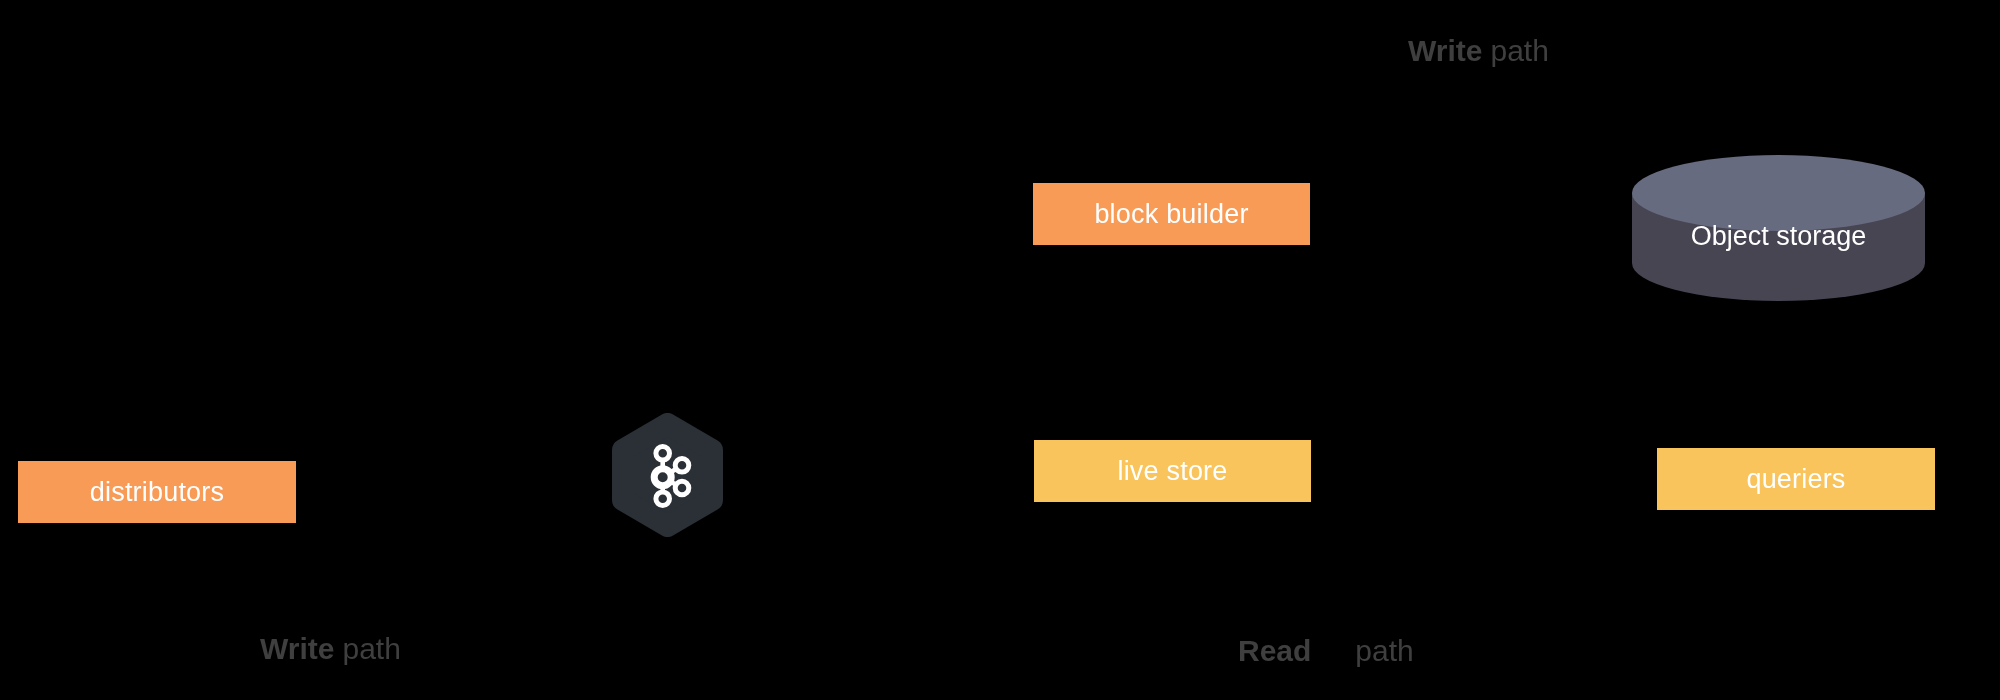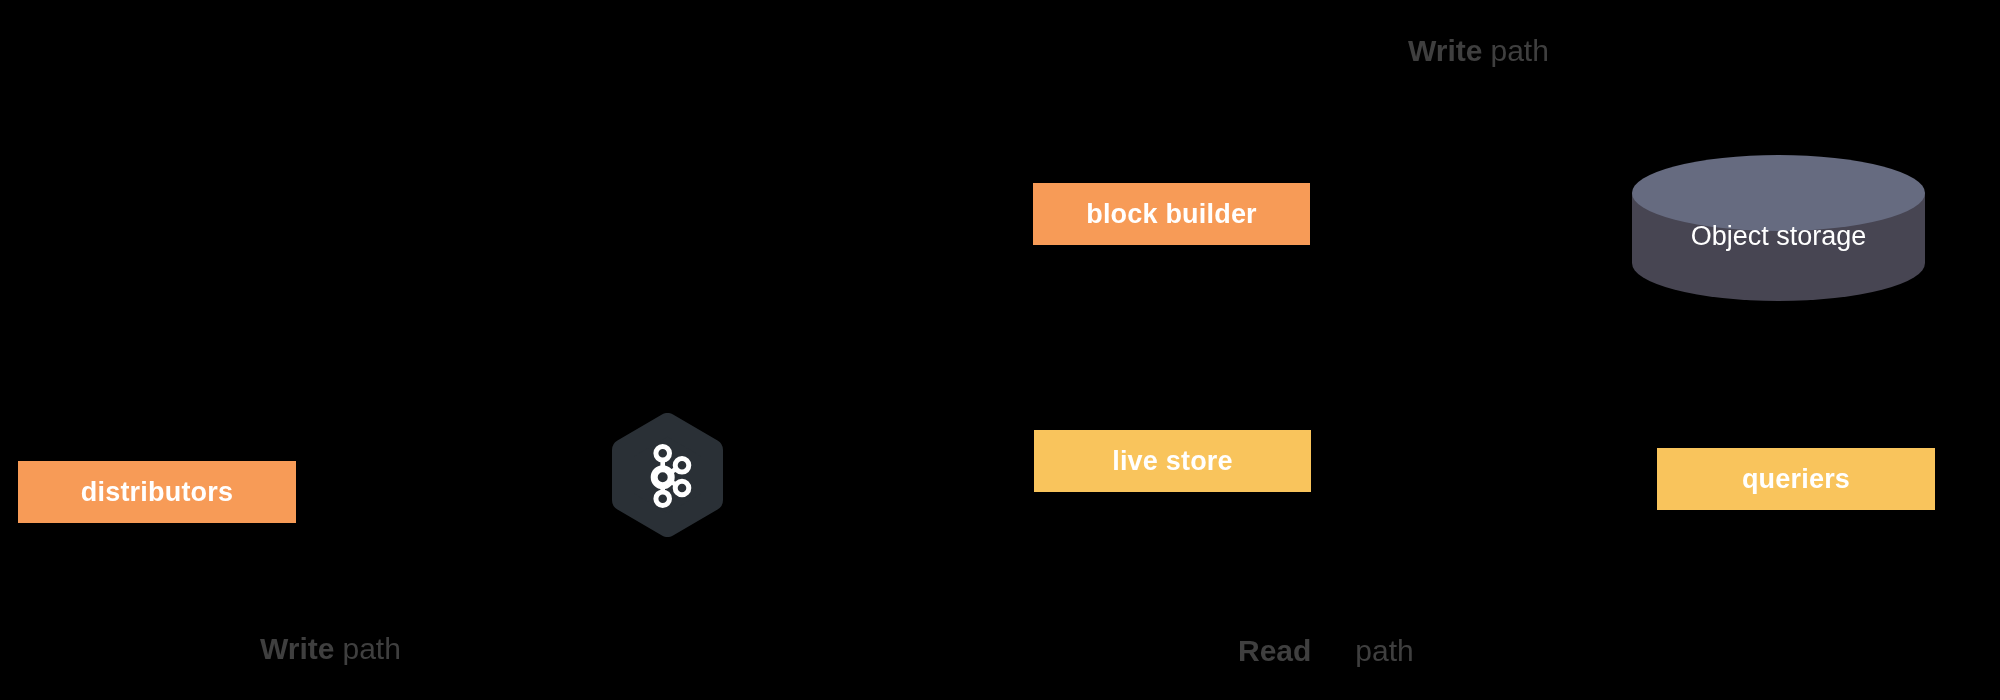--- a/index.html
+++ b/index.html
@@ -25,29 +25,29 @@
   }
 
   
   .node {
     position: absolute;
     display: flex;
     align-items: center;
     justify-content: center;
     color: var(--node_text);
     font-size: 27px;
-    font-weight: 700;
+    font-weight: 400;
     letter-spacing: 0.2px;
   }
   .node.orange { background: var(--orange); }
   .node.yellow { background: var(--yellow); }
 
   .node-distributors  { left: 18px;   top: 461px; width: 278px; height: 62px; }
   .node-block-builder { left: 1033px; top: 183px; width: 277px; height: 62px; }
-  .node-live-store    { left: 1034px; top: 430px; width: 277px; height: 62px; text-align: right; }
+  .node-live-store    { left: 1034px; top: 440px; width: 277px; height: 62px; text-align: right; }
   .node-queriers      { left: 1657px; top: 448px; width: 278px; height: 62px; }
 
   
   .cylinder {
     position: absolute;
     left: 1632px; top: 155px;
     width: 293px; height: 146px;
   }
   .cylinder svg { position: absolute; left: 0; top: 0; }
   .cyl-body { fill: var(--cylinder_body); }

